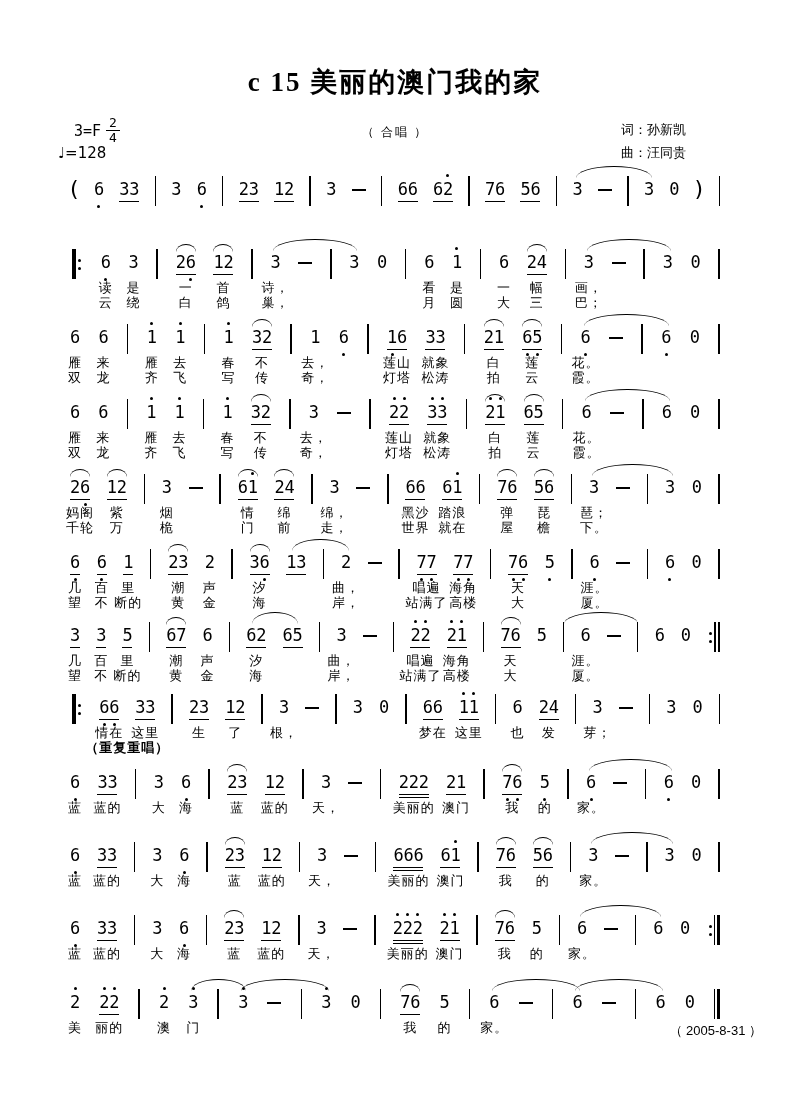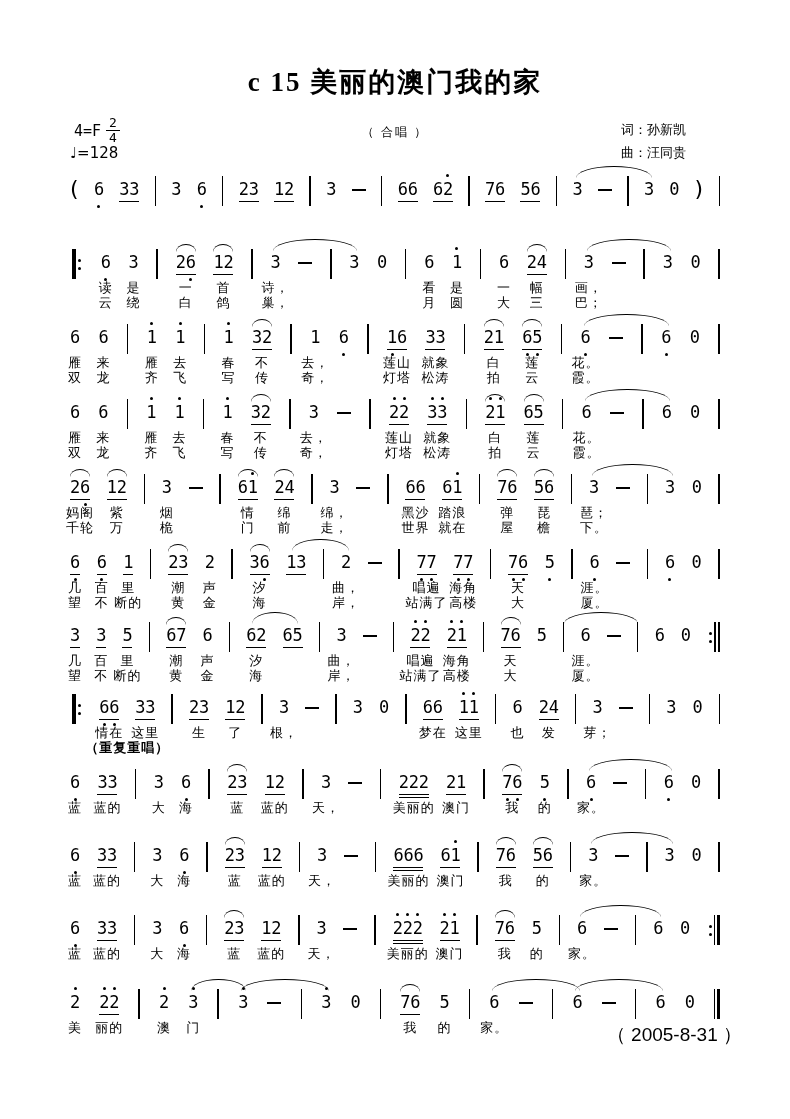--- a/index.html
+++ b/index.html
@@ -5,21 +5,21 @@
   html,body{margin:0;padding:0;}
   body{width:790px;height:1119px;background:#ffffff;position:relative;overflow:hidden;
        font-family:"Liberation Sans",sans-serif;color:#000;}
   .title{position:absolute;top:64px;left:0;width:100%;text-align:center;
          font-family:"Liberation Serif",serif;font-size:27px;font-weight:bold;letter-spacing:2px;}
   .subtitle{position:absolute;top:124px;left:0;width:100%;text-align:center;font-size:12px;letter-spacing:2px;}
   .keysig{position:absolute;left:74px;top:116px;font-size:15px;display:flex;align-items:center;gap:5px;
           font-family:"DejaVu Sans Mono",monospace;}
   .frac{display:inline-flex;flex-direction:column;align-items:center;font-size:13px;line-height:1.1;}
   .frac .num{border-bottom:1px solid #000;padding:0 3px;}
-  .tempo{position:absolute;left:70px;top:144px;font-size:15px;font-family:"DejaVu Sans",sans-serif;}
+  .tempo{position:absolute;left:58px;top:144px;font-size:15px;font-family:"DejaVu Sans",sans-serif;}
   .credits{position:absolute;right:104px;top:118px;font-size:13px;line-height:1.8;}
   .score{position:absolute;left:0;top:0;width:790px;height:1119px;}
   .mline{position:absolute;left:70px;width:650px;height:62px;display:flex;
          justify-content:space-between;align-items:flex-start;}
   .tok{position:relative;flex:0 0 auto;}
   .digits{display:inline-flex;padding-bottom:2px;}
   .digits.u1{border-bottom:1.5px solid #000;}
   .digits.u2{border-bottom:4px double #000;}
   .dg{position:relative;width:10px;height:19px;text-align:center;
       font-family:"DejaVu Sans Mono",monospace;font-size:17px;line-height:19px;}
@@ -31,30 +31,30 @@
   .bl{width:1.5px;height:30px;background:#000;}
   .blk{width:2.5px;height:30px;background:#000;margin-left:2px;}
   .rdots{display:flex;flex-direction:column;justify-content:center;gap:5px;height:30px;margin:0 2px;}
   .rdot{width:3px;height:3px;border-radius:50%;background:#000;}
   .lyr{position:absolute;left:50%;transform:translateX(-50%);white-space:nowrap;
        font-size:13px;letter-spacing:1px;}
   .l1{top:26px;} .l2{top:41px;}
   .ll{left:-14px;transform:none;font-weight:bold;}
   .arc{position:absolute;border-top:1.5px solid #000;
        border-radius:50% 50% 0 0 / 100% 100% 0 0;}
-  .date{position:absolute;right:48px;top:1022px;font-size:19px;}
+  .date{position:absolute;right:28px;top:1022px;font-size:13px;}
 </style>
 </head>
 <body>
 
 <div class="title">c 15 美丽的澳门我的家</div>
 <div class="subtitle">（ 合唱 ）</div>
 
 <div class="keysig">
-  <span>4=F</span>
+  <span>3=F</span>
   <span class="frac">
     <span class="num">2</span>
     <span>4</span>
   </span>
 </div>
 <div class="tempo">
   <span>♩</span><span>=128</span>
 </div>
 
 <div class="credits">

